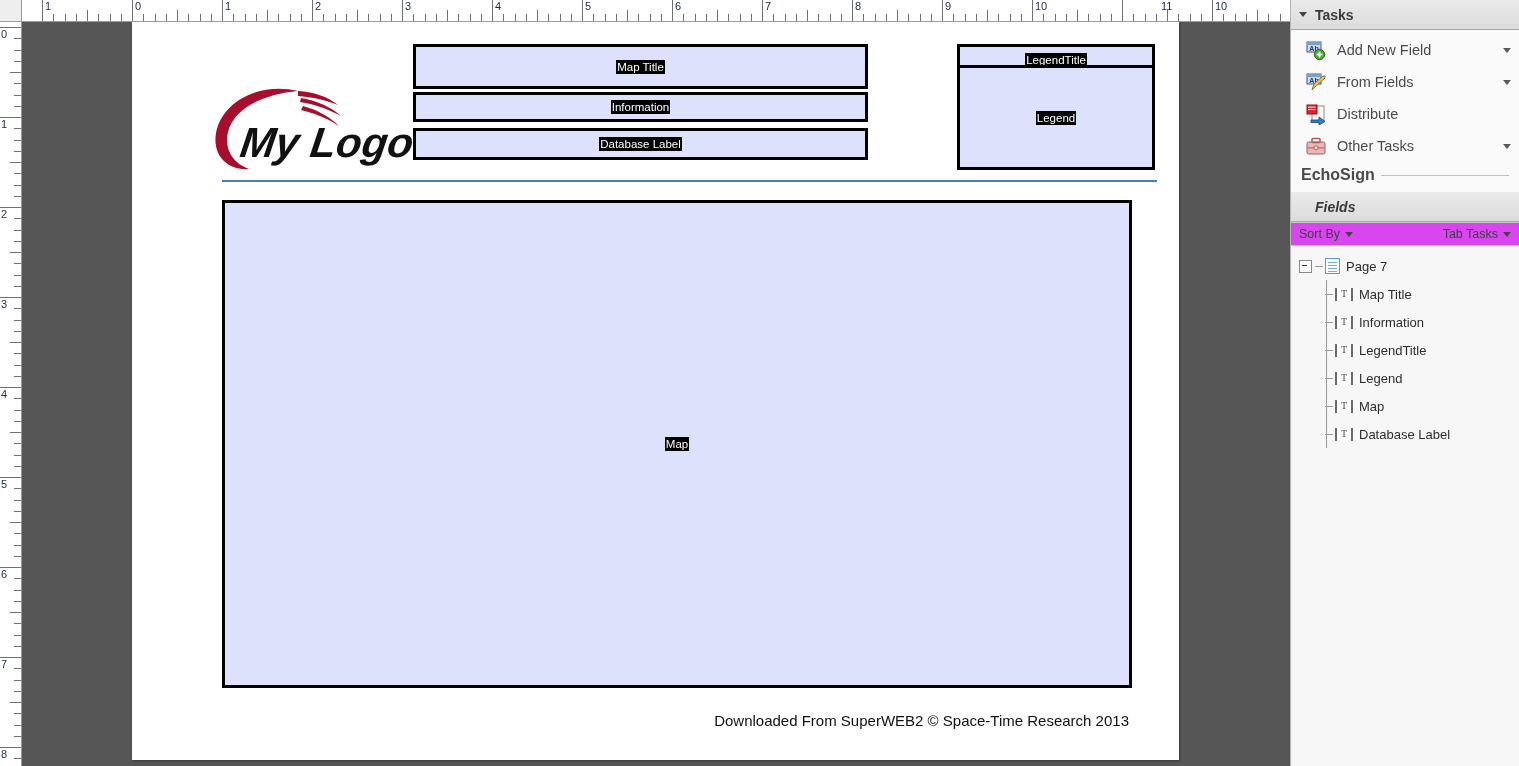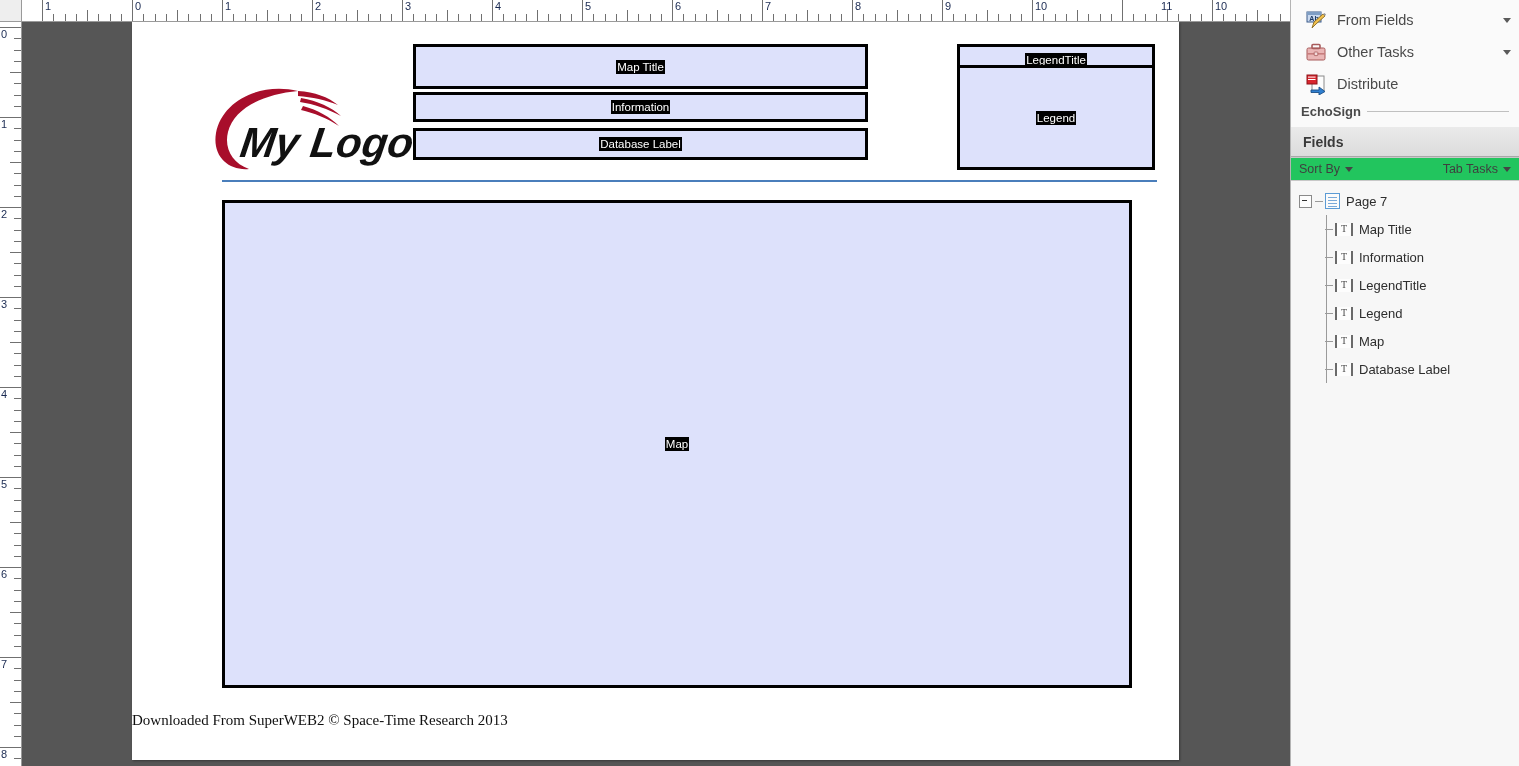--- a/index.html
+++ b/index.html
@@ -131,24 +131,24 @@
   .divider-rule {
     position: absolute;
     left: 90px; top: 158px;
     width: 935px; height: 2px;
     background: #4a7ebb;
   }
   .footer-text {
     position: absolute;
     left: 0px; top: 690px;
     width: 997px;
-    text-align: left;
+    text-align: right;
     font-size: 15px;
     color: #101010;
-    font-family: Liberation Serif, serif;
+    font-family: Liberation Sans, sans-serif;
   }
 
   
   .sidebar {
     position: absolute; right: 0; top: 0;
     width: 229px; height: 766px;
     background: #f2f2f2;
     border-left: 1px solid #b4b4b4;
     box-sizing: border-box;
     font-family: "Liberation Sans", sans-serif;
@@ -164,21 +164,21 @@
   .panel-header .caret {
     width: 0; height: 0;
     border-left: 4px solid transparent;
     border-right: 4px solid transparent;
     border-top: 5px solid #444;
     margin-right: 8px;
   }
   .panel-header .ptitle {
     font-size: 14px; font-weight: bold; color: #3a3a3a;
   }
-  .panel-header.no-caret { padding-left: 12px; }
+  .panel-header.no-caret { padding-left: 24px; font-style: italic; }
 
   .task-list { background: #fafafa; padding: 4px 0 6px 0; }
   .task-item {
     display: flex; align-items: center;
     height: 32px; padding: 0 8px 0 14px;
     box-sizing: border-box;
     cursor: default;
   }
   .task-icon { width: 22px; height: 22px; margin-right: 10px; flex: 0 0 22px; }
   .task-label {
@@ -191,30 +191,30 @@
     border-left: 4px solid transparent;
     border-right: 4px solid transparent;
     border-top: 5px solid #5a5a5a;
     margin-left: 6px;
   }
   .group-sep {
     display: flex; align-items: center;
     padding: 4px 10px 2px 10px;
   }
   .group-sep .gl {
-    font-size: 13px; font-weight: bold; color: #4a4a4a;
+    font-size: 16px; font-weight: bold; color: #4a4a4a;
     margin-right: 6px; white-space: nowrap;
   }
   .group-sep .gline {
     flex: 1 1 auto; height: 1px; background: #c0c0c0;
   }
 
   .sortbar {
     height: 24px;
-    background: #22c55e;
+    background: #d946ef;
     border-top: 1px solid #c8c8c8;
     border-bottom: 1px solid #c8c8c8;
     display: flex; align-items: center;
     padding: 0 8px;
     box-sizing: border-box;
   }
   .sortbar .sb {
     display: flex; align-items: center;
     font-size: 12.5px; color: #3f3f3f;
   }
@@ -535,52 +535,68 @@
         </div>
 
       <div class="divider-rule"></div>
 
       <div class="footer-text">Downloaded From SuperWEB2 © Space-Time Research 2013</div>
     </div>
   </div>
 
   <div class="sidebar">
 
+    <div class="panel-header">
+      <span class="caret"></span>
+      <span class="ptitle">Tasks</span>
+    </div>
 
     <div class="task-list" id="task-list">
+        <div class="task-item">
+          <span class="task-icon"><svg viewBox="0 0 22 22" width="22" height="22">
+              <rect x="2" y="3" width="14" height="10" fill="#c9d9ef" stroke="#3a5a8a" stroke-width="1"></rect>
+              <rect x="2" y="3" width="14" height="3" fill="#7f9ec4"></rect>
+              <text x="9" y="12" text-anchor="middle" font-size="7" font-weight="bold" fill="#1f3a63" font-family="&quot;Liberation Sans&quot;, sans-serif">Ab</text>
+              <circle cx="14.5" cy="15.5" r="5.2" fill="#4aa832" stroke="#2c6b1e" stroke-width="1"></circle>
+              <rect x="13.6" y="12.6" width="1.8" height="5.8" fill="#ffffff"></rect>
+              <rect x="11.6" y="14.6" width="5.8" height="1.8" fill="#ffffff"></rect>
+            </svg></span>
+          <span class="task-label">Add New Field</span>
+          <span class="task-caret"></span>
+        </div>
         <div class="task-item">
           <span class="task-icon"><svg viewBox="0 0 22 22" width="22" height="22">
               <rect x="2" y="3" width="14" height="10" fill="#c9d9ef" stroke="#3a5a8a" stroke-width="1"></rect>
               <rect x="2" y="3" width="14" height="3" fill="#7f9ec4"></rect>
               <text x="9" y="12" text-anchor="middle" font-size="7" font-weight="bold" fill="#1f3a63" font-family="&quot;Liberation Sans&quot;, sans-serif">Ab</text>
               <path d="M7 19 L9 13 L18 5 L20 7 L11 15 Z" fill="#f2c14e" stroke="#8a6b20" stroke-width="0.9"></path>
               <path d="M18 5 L20 7 L21 5.5 L19.5 4 Z" fill="#9a9a9a"></path>
             </svg></span>
           <span class="task-label">From Fields</span>
           <span class="task-caret"></span>
         </div>
         <div class="task-item">
           <span class="task-icon"><svg viewBox="0 0 22 22" width="22" height="22">
+              <rect x="7" y="3" width="12" height="15" fill="#fdfdfd" stroke="#8a8a8a" stroke-width="1"></rect>
+              <rect x="2" y="2" width="10" height="9" fill="#d9262e" stroke="#8c1318" stroke-width="1"></rect>
+              <rect x="3" y="3.6" width="7.5" height="1" fill="#ffffff"></rect>
+              <rect x="3" y="6" width="7.5" height="1" fill="#ffffff"></rect>
+              <path d="M6 17 L14 17 L14 14 L20 18.5 L14 22 L14 19.5 L6 19.5 Z" fill="#2f7fd0" stroke="#1b4f86" stroke-width="0.9"></path>
+            </svg></span>
+          <span class="task-label">Distribute</span>
+        </div>
+        <div class="task-item">
+          <span class="task-icon"><svg viewBox="0 0 22 22" width="22" height="22">
               <rect x="2" y="7" width="18" height="12" rx="1.5" fill="#eab6b6" stroke="#a85b5b" stroke-width="1"></rect>
               <rect x="7" y="3.5" width="8" height="4" rx="1" fill="none" stroke="#a85b5b" stroke-width="1.6"></rect>
               <rect x="2" y="12" width="18" height="1.6" fill="#c77d7d"></rect>
               <rect x="9.2" y="11" width="3.6" height="3.6" rx="0.6" fill="#f3dada" stroke="#a85b5b" stroke-width="0.8"></rect>
             </svg></span>
           <span class="task-label">Other Tasks</span>
           <span class="task-caret"></span>
-        </div>
-        <div class="task-item">
-          <span class="task-icon"><svg viewBox="0 0 22 22" width="22" height="22">
-              <rect x="7" y="3" width="12" height="15" fill="#fdfdfd" stroke="#8a8a8a" stroke-width="1"></rect>
-              <rect x="2" y="2" width="10" height="9" fill="#d9262e" stroke="#8c1318" stroke-width="1"></rect>
-              <rect x="3" y="3.6" width="7.5" height="1" fill="#ffffff"></rect>
-              <rect x="3" y="6" width="7.5" height="1" fill="#ffffff"></rect>
-              <path d="M6 17 L14 17 L14 14 L20 18.5 L14 22 L14 19.5 L6 19.5 Z" fill="#2f7fd0" stroke="#1b4f86" stroke-width="0.9"></path>
-            </svg></span>
-          <span class="task-label">Distribute</span>
         </div>
         <div class="group-sep">
           <span class="gl">EchoSign</span>
           <span class="gline"></span>
         </div>
       </div>
 
     <div class="panel-header no-caret">
       <span class="ptitle">Fields</span>
     </div>

